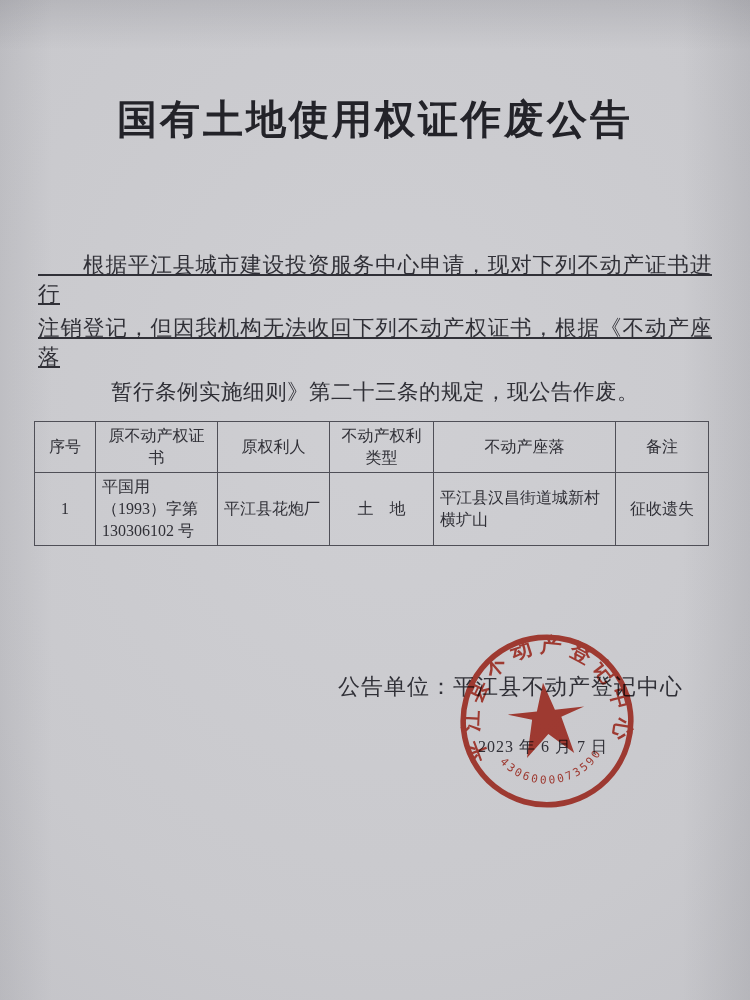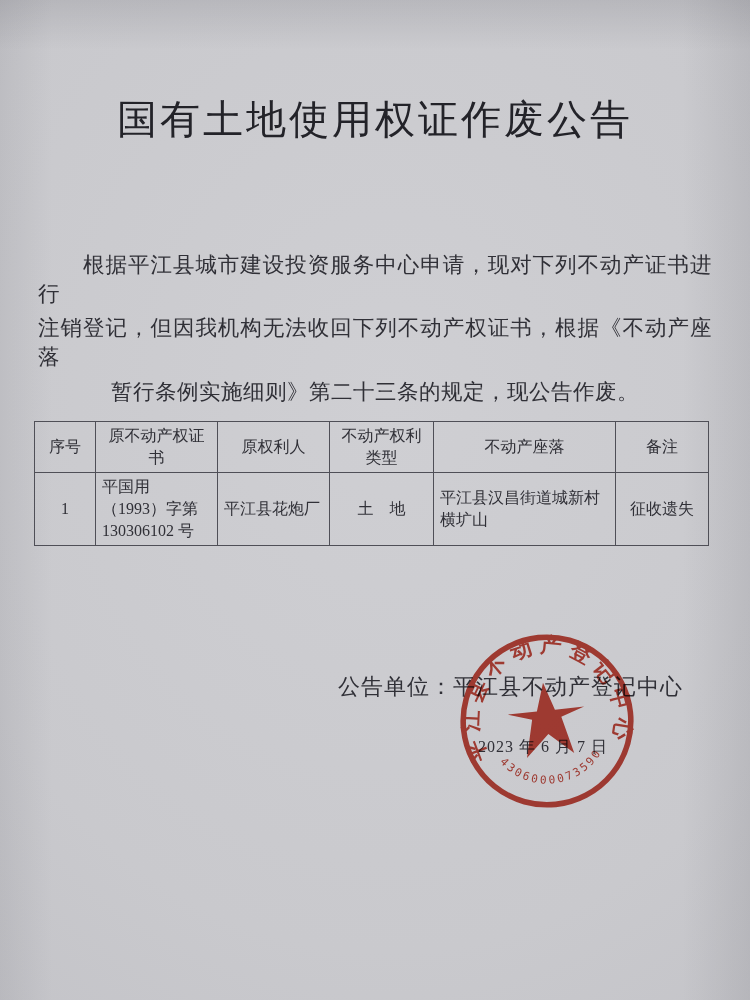--- a/index.html
+++ b/index.html
@@ -13,35 +13,35 @@
       linear-gradient(180deg, rgba(50,50,60,.12) 0%, rgba(50,50,60,0) 5%),
       linear-gradient(90deg, rgba(50,50,60,.08) 0%, rgba(50,50,60,0) 7%),
       linear-gradient(270deg, rgba(50,50,60,.10) 0%, rgba(50,50,60,0) 9%),
       radial-gradient(130% 115% at 52% 40%, #cfcfd3 0%, #c9c9cd 48%, #bfbfc4 85%, #b5b5ba 100%);
     color:#2e2e34;
   }
   .title{
     position:absolute;top:92px;left:0;width:750px;
     text-align:center;
     font-family:"Liberation Sans","DejaVu Sans",sans-serif;
-    font-weight:400;font-size:40px;letter-spacing:3px;color:#232329;
+    font-weight:700;font-size:40px;letter-spacing:3px;color:#232329;
   }
   .doc-number{
     position:absolute;top:184px;right:36px;
     font-size:23px;letter-spacing:1px;color:#303037;
     white-space:nowrap;
   }
   .body-line{
     position:absolute;left:38px;width:674px;
     font-size:21.5px;color:#303037;letter-spacing:.5px;
     white-space:nowrap;
   }
   .body-line.justify{
     white-space:normal;
-    text-align:justify;text-align-last:justify;
+    text-align:justify;text-align-last:justify;text-decoration:underline;
   }
   .bl-1{top:250px;}
   .bl-2{top:313px;}
   .bl-3{top:377px;text-align:center;}
   table.cert{
     position:absolute;top:421px;left:34px;width:540px;
     border-collapse:collapse;table-layout:fixed;
     font-size:16px;color:#303037;
   }
   table.cert th,table.cert td{

